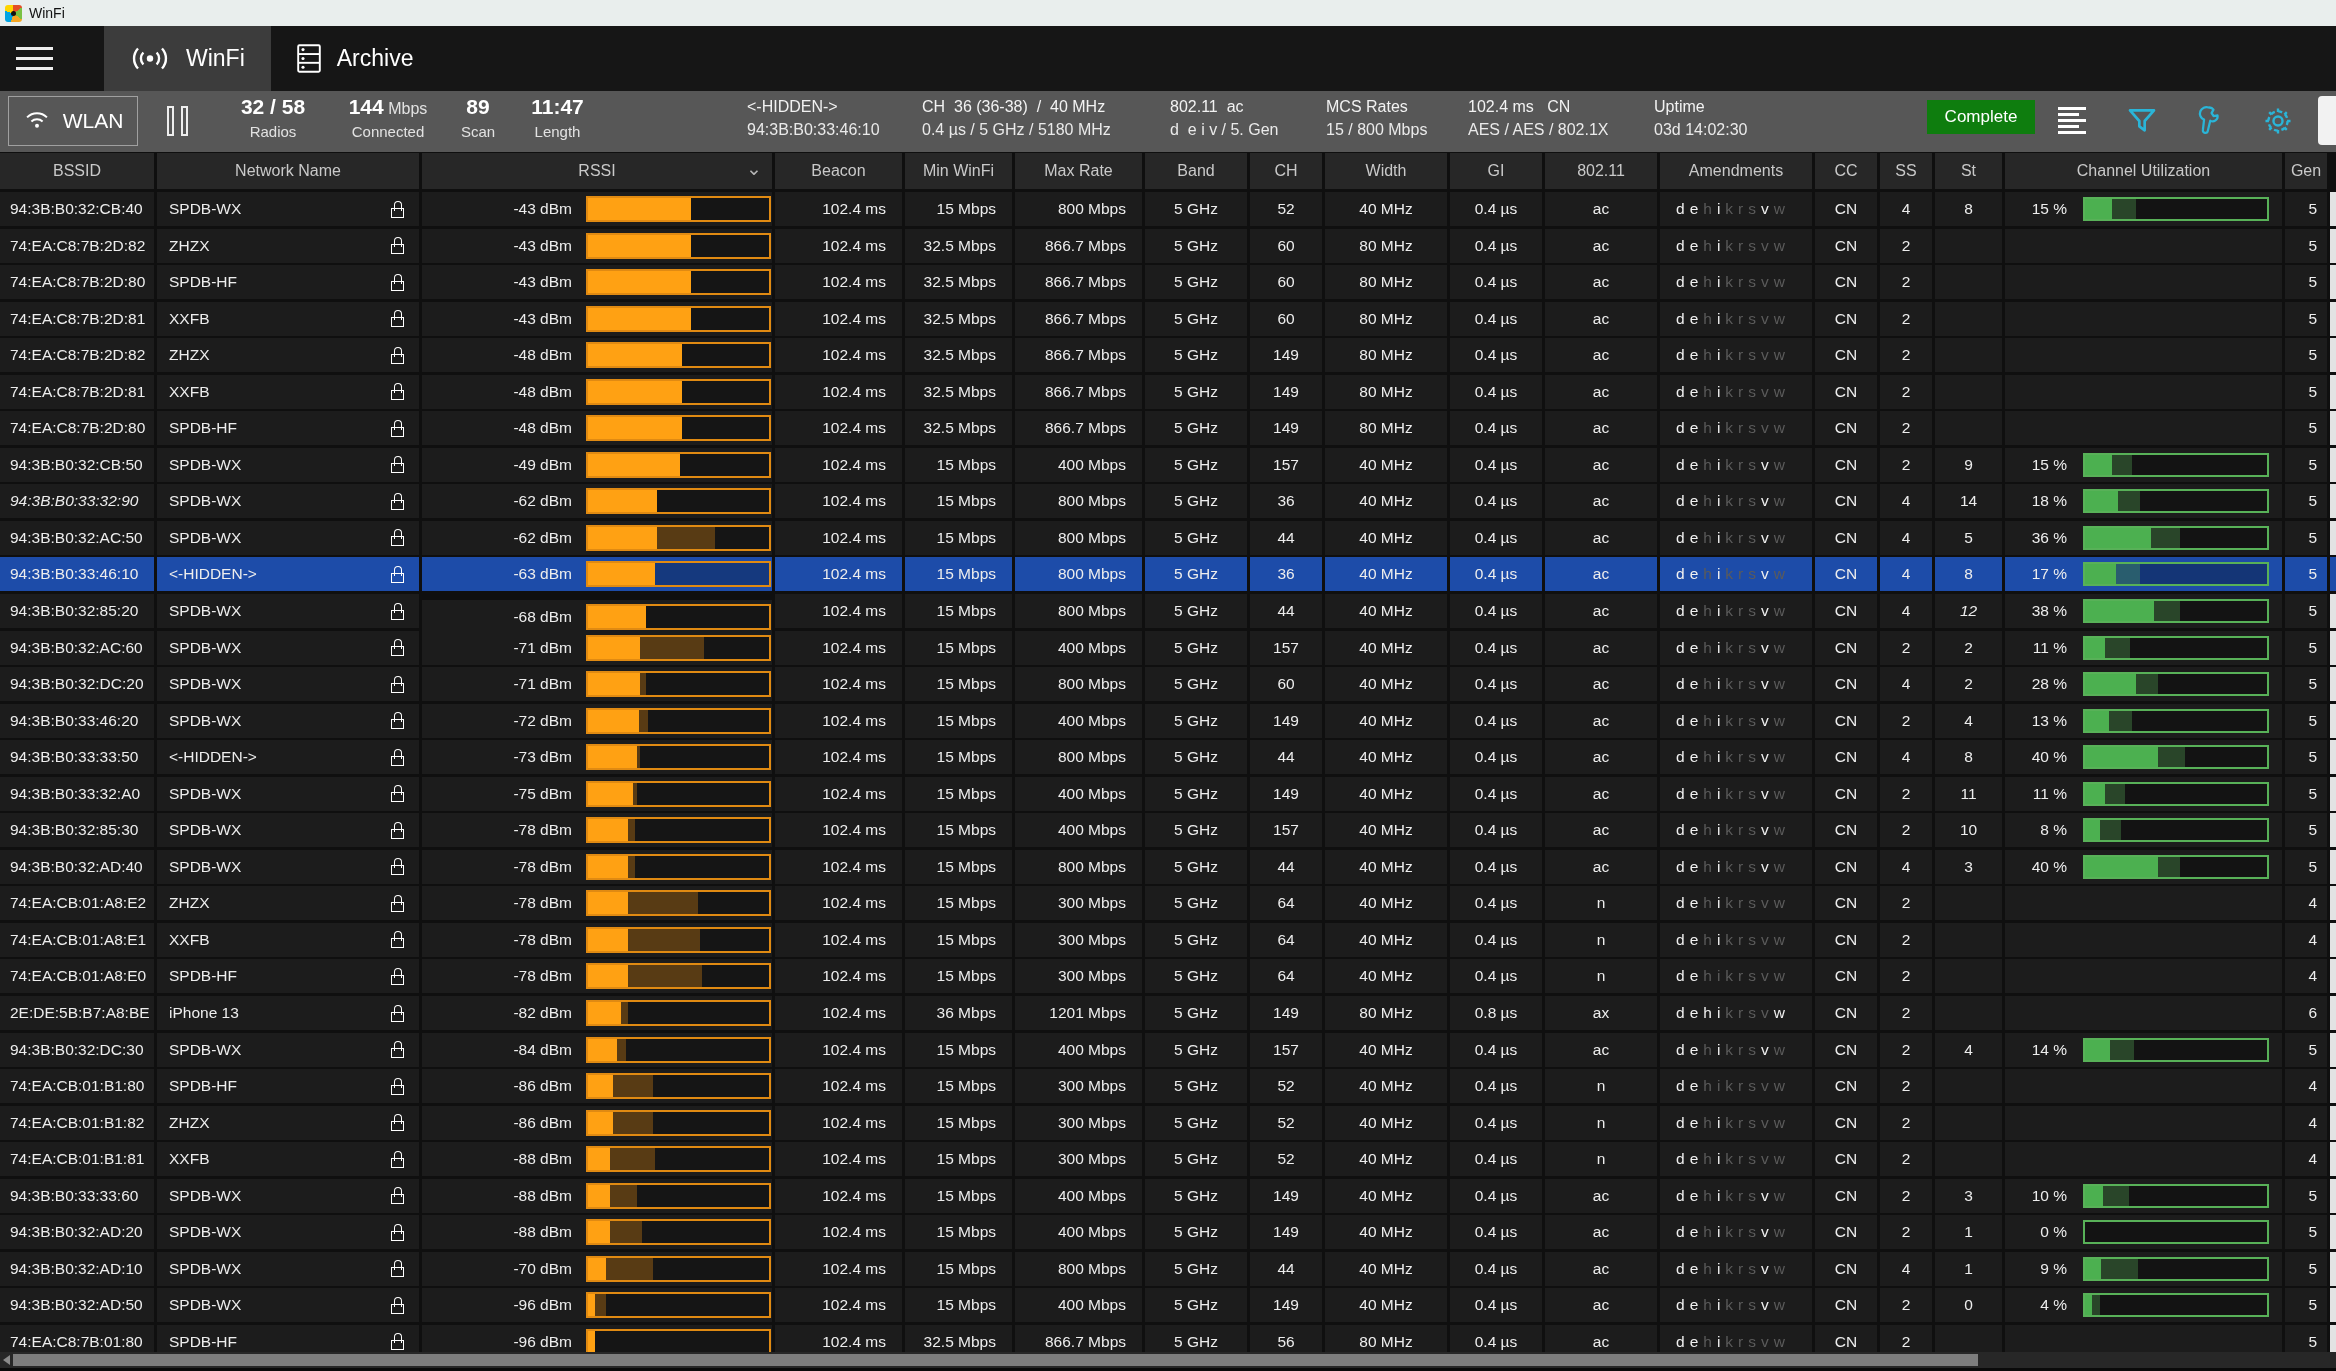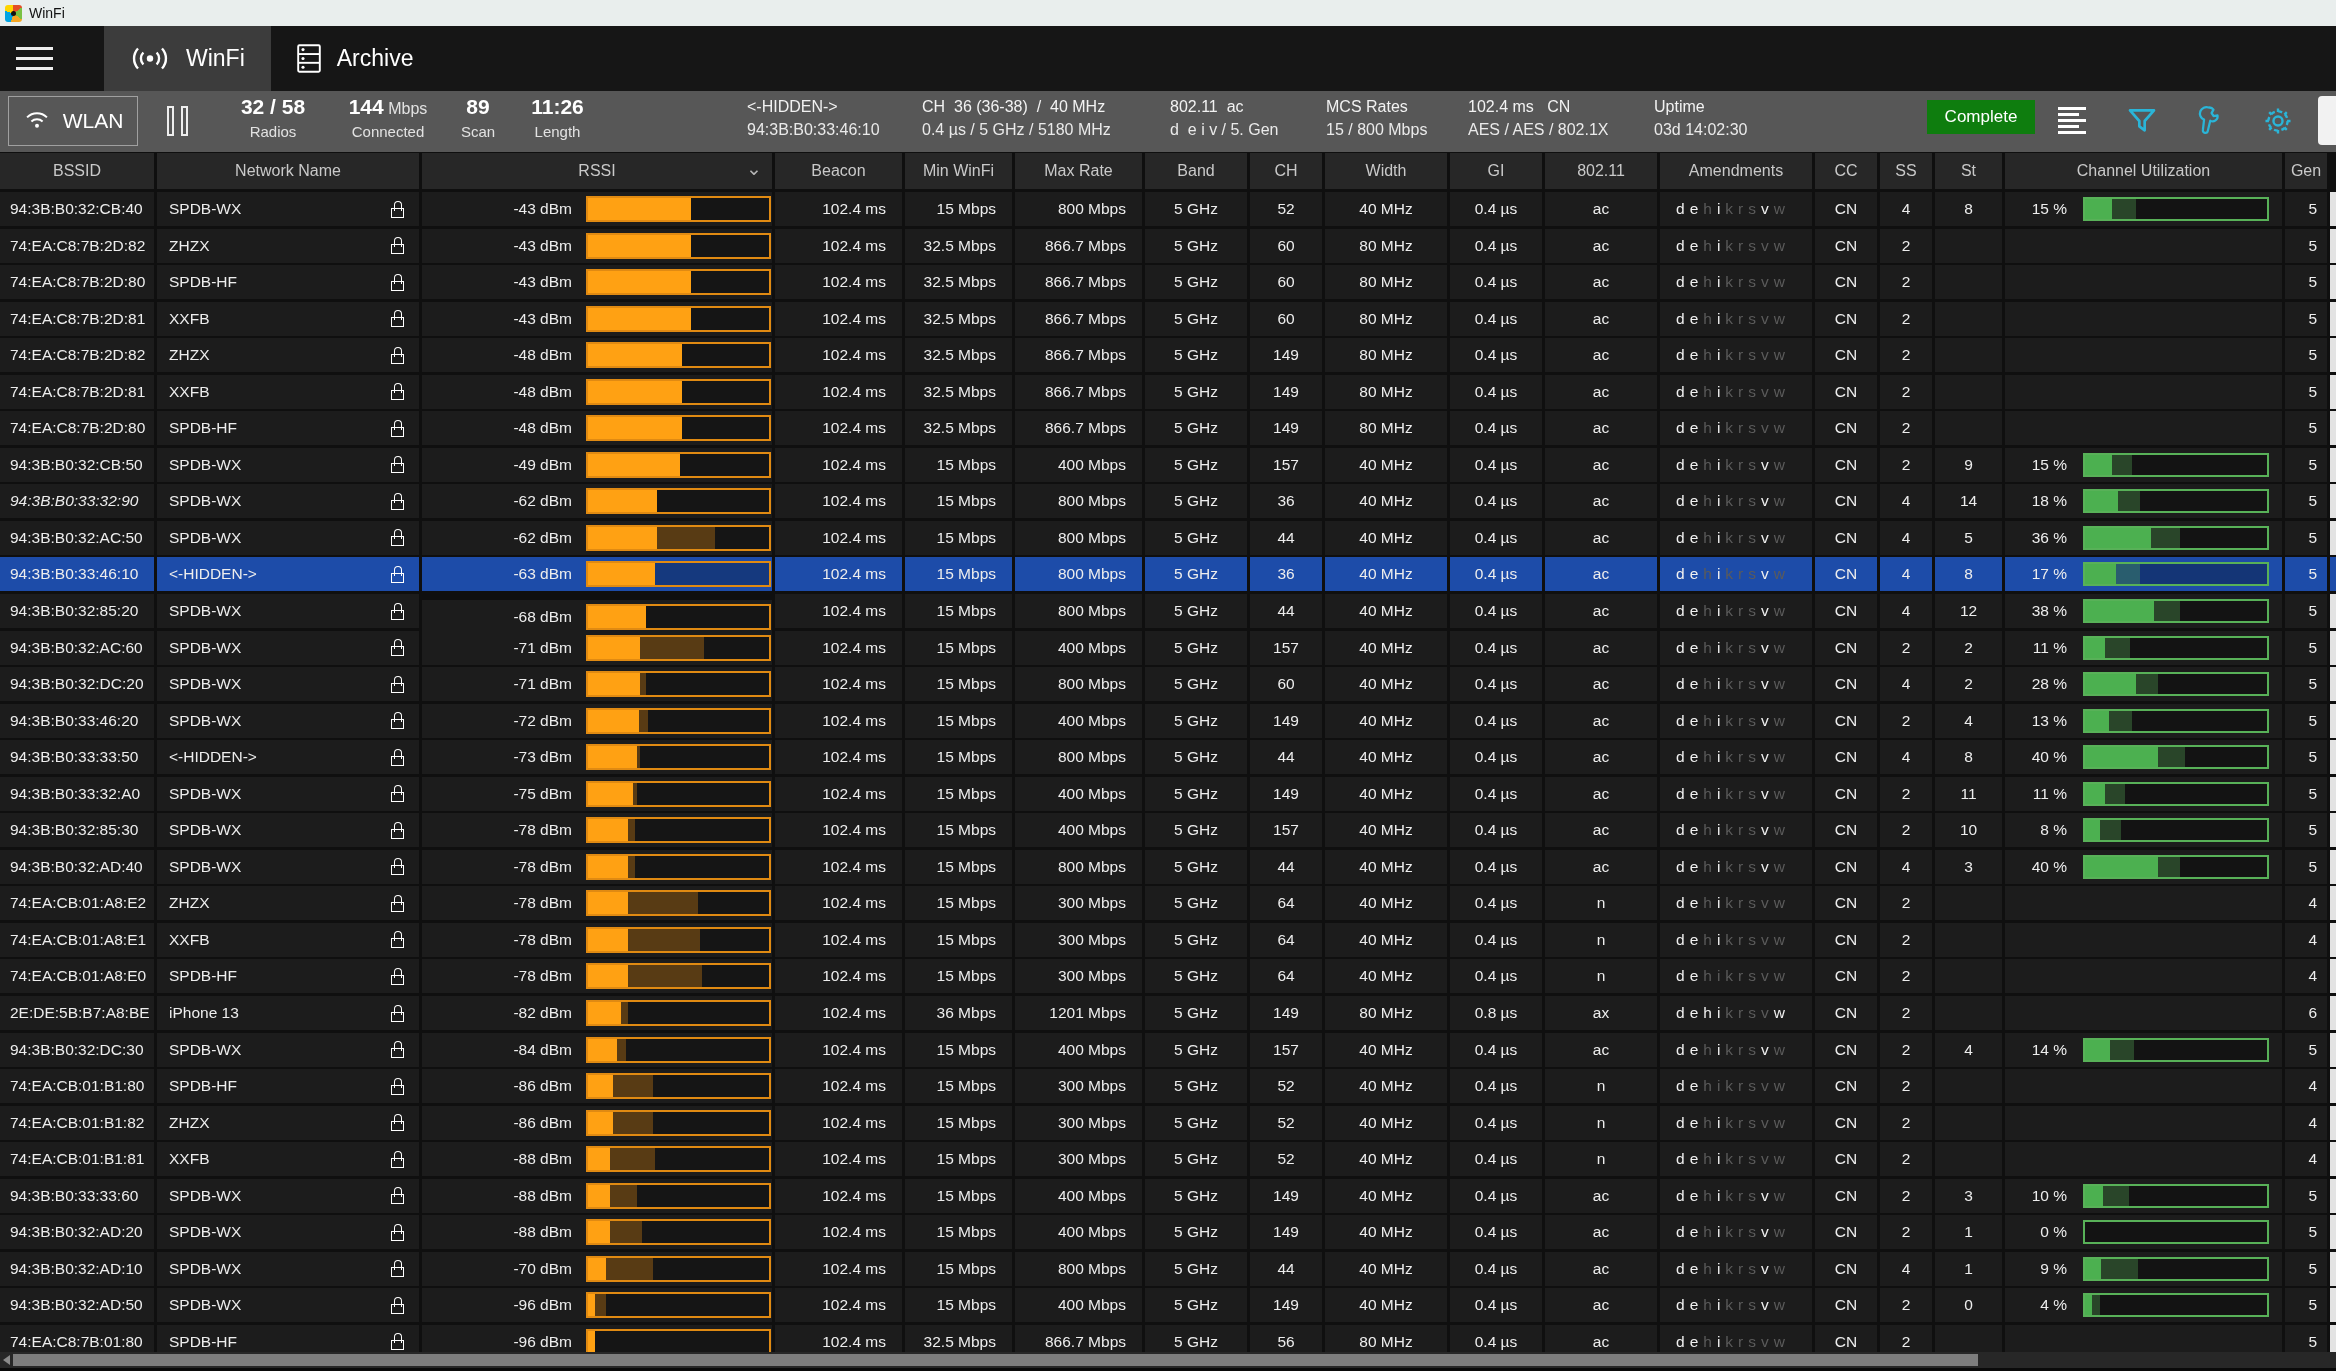--- a/index.html
+++ b/index.html
@@ -147,21 +147,21 @@
   </div>
   <div class="stat" style="left:328px;width:120px;">
     <div class="v"><span>144</span><span class="unit"> Mbps</span></div>
     <div class="l">Connected</div>
   </div>
   <div class="stat" style="left:448px;width:60px;">
     <div class="v"><span>89</span><span class="unit"></span></div>
     <div class="l">Scan</div>
   </div>
   <div class="stat" style="left:510px;width:95px;">
-    <div class="v"><span>11:26</span><span class="unit"></span></div>
+    <div class="v"><span>11:47</span><span class="unit"></span></div>
     <div class="l">Length</div>
   </div>
 
   <div class="info" style="left:747px;">
     <div class="i1">&lt;-HIDDEN-&gt;</div>
     <div class="i2">94:3B:B0:33:46:10</div>
   </div>
   <div class="info" style="left:922px;">
     <div class="i1">CH  36 (36-38)  /  40 MHz</div>
     <div class="i2">0.4 µs / 5 GHz / 5180 MHz</div>
@@ -756,21 +756,21 @@
         <div class="amend-letter">h</div>
         <div class="amend-letter on">i</div>
         <div class="amend-letter">k</div>
         <div class="amend-letter">r</div>
         <div class="amend-letter">s</div>
         <div class="amend-letter on">v</div>
         <div class="amend-letter">w</div>
       </div>
       <div class="cell c-cc ctr" style="width: 62px;">CN</div>
       <div class="cell c-ss ctr" style="width: 52px;">4</div>
-      <div class="cell c-st ctr" style="width: 67px;">12</div>
+      <div class="cell c-st ctr" style="width: 67px; font-style: italic;">12</div>
       <div class="cell c-cu" style="width: 277px;">
         <div class="cu-text">38 %</div>
         <div class="cu-bar">
           <div class="cu-fill" style="width: 38%;"></div>
           <div class="cu-dark" style="left: 38%; width: 14%;"></div>
         </div>
       </div>
       <div class="cell c-gen" style="width: 42px;">5</div>
       <div class="sliver"></div>
     </div>

